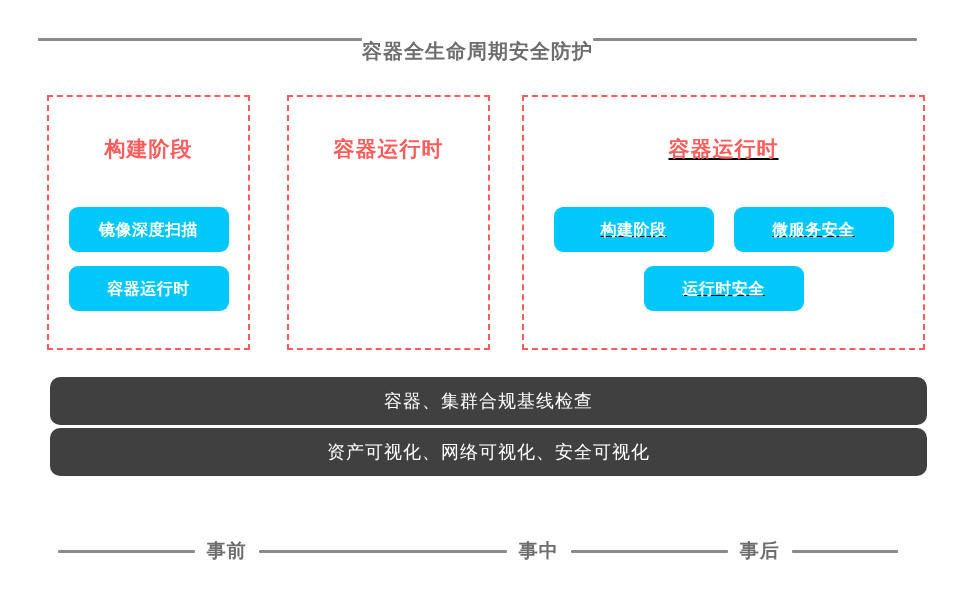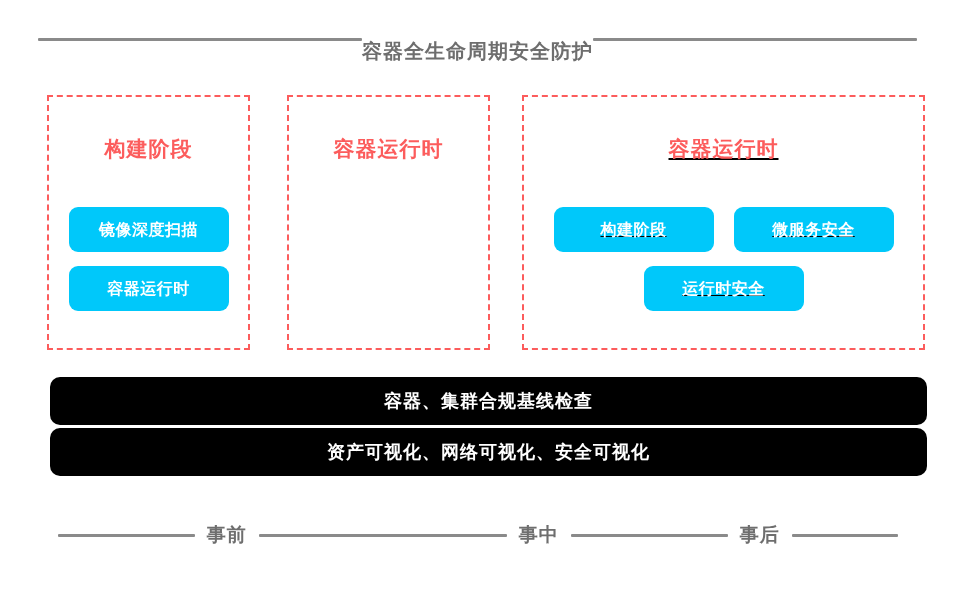--- a/index.html
+++ b/index.html
@@ -103,39 +103,39 @@
   }
   .chip-wide  { width: 160px; }
   .chip-run   { width: 160px; }
 
   
   .bar {
     position: absolute;
     left: 50px;
     width: 877px;
     height: 48px;
-    background: #000000;
+    background: #404040;
     color: #ffffff;
     border-radius: 10px;
     font-size: 18px;
-    font-weight: bold;
+    font-weight: normal;
     letter-spacing: 1px;
     display: flex;
     align-items: center;
     justify-content: center;
     box-sizing: border-box;
   }
   .bar-1 { top: 377px; }
   .bar-2 { top: 428px; }
 
   
   .timeline {
     position: absolute;
     left: 58px;
-    top: 522px;
+    top: 538px;
     width: 840px;
     height: 26px;
     display: flex;
     align-items: center;
     gap: 12px;
   }
   .t-rule {
     height: 3px;
     background: #8a8a8a;
     border-radius: 1px;

